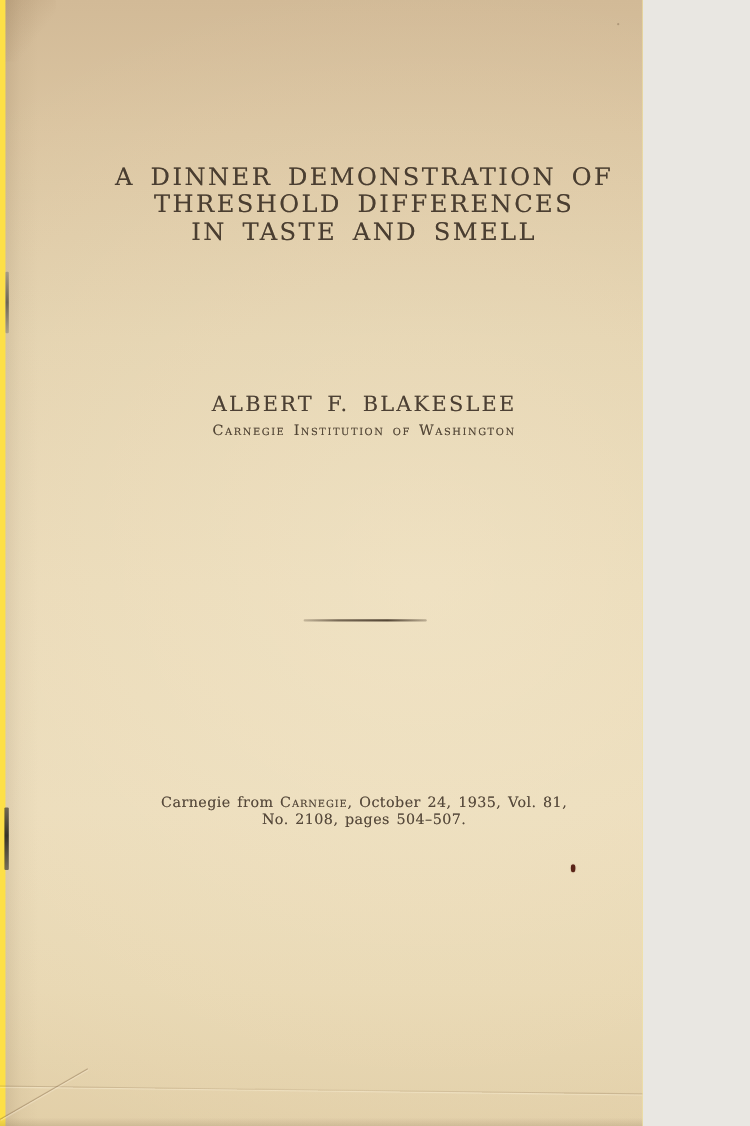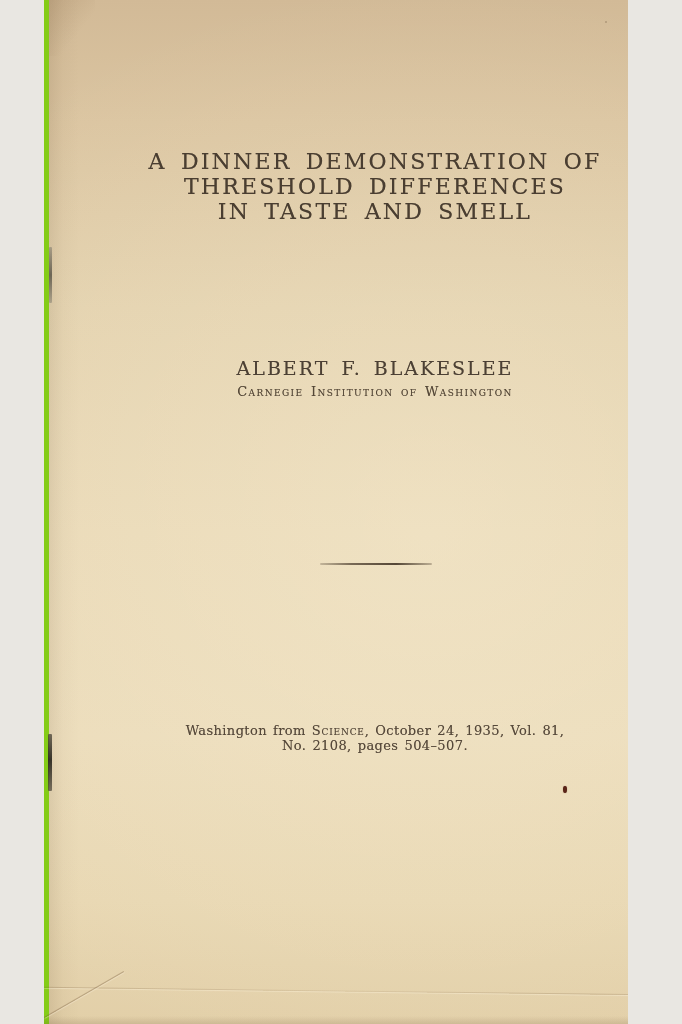--- a/index.html
+++ b/index.html
@@ -6,22 +6,21 @@
     margin: 0;
     padding: 0;
     background: #e9e7e2;
     font-family: "DejaVu Serif", "Liberation Serif", serif;
   }
   #scan {
     position: relative;
     width: 584px;
     height: 1024px;
     overflow: hidden;
-    background: #84cc16; 
-    margin-left: 44px;
+    background: #fde047; 
   }
   
   #paper {
     position: absolute;
     left: 5px; top: 0;
     width: 677px; height: 1024px;
     background:
       radial-gradient(ellipse 130% 75% at 56% 52%, rgba(255,249,228,0.28), rgba(255,249,228,0) 72%),
       linear-gradient(90deg, rgba(110,85,55,0.14) 0px, rgba(110,85,55,0.04) 14px, rgba(110,85,55,0) 30px),
       linear-gradient(270deg, rgba(120,95,60,0.10) 0px, rgba(120,95,60,0) 18px),
@@ -150,18 +149,18 @@
     </div>
 
     <div id="author-block">
       <div id="author-name">ALBERT F. BLAKESLEE</div>
       <div id="author-affiliation">Carnegie Institution of Washington</div>
     </div>
 
     <div id="divider-rule"></div>
 
     <div id="reprint-block">
-      <div><span>Washington from </span><span id="journal-name">Science</span><span>, October 24, 1935, Vol. 81,</span></div>
+      <div><span>Carnegie from </span><span id="journal-name">Carnegie</span><span>, October 24, 1935, Vol. 81,</span></div>
       <div>No. 2108, pages 504–507.</div>
     </div>
 
   </div>
 </div>
 
 </body></html>

